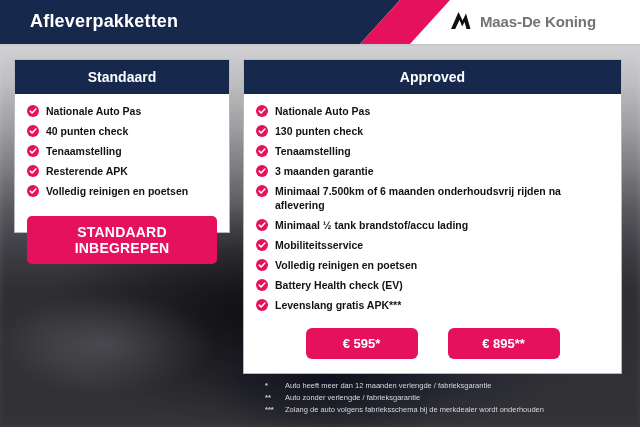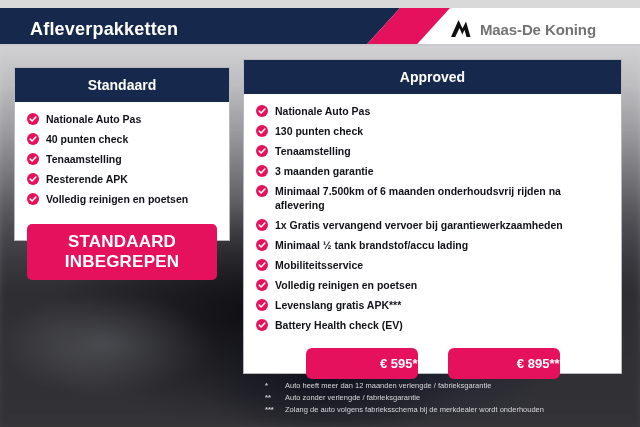--- a/index.html
+++ b/index.html
@@ -33,22 +33,22 @@
       radial-gradient(ellipse 180px 95px at 330px 330px, rgba(12,14,28,0.85), rgba(0,0,0,0) 74%),
       radial-gradient(ellipse 220px 120px at 420px 290px, rgba(18,22,48,0.80), rgba(0,0,0,0) 76%),
       radial-gradient(ellipse 260px 140px at 250px 270px, rgba(8,8,12,0.80), rgba(0,0,0,0) 78%),
       linear-gradient(180deg, rgba(200,200,204,0.10) 0%, rgba(60,60,66,0.25) 34%, rgba(26,26,32,0.55) 64%, rgba(40,40,44,0.45) 100%);
     filter: blur(3px);
   }
 
   
   #header {
     position: absolute;
-    left: 0; top: 8px;
-    width: 640px; height: 36px;
+    left: 0; top: 0;
+    width: 640px; height: 44px;
     background: #ffffff;
     overflow: hidden;
   }
   #header-navy {
     position: absolute;
     left: 0; top: 0;
     width: 400px; height: 44px;
     background: #16284b;
     clip-path: polygon(0 0, 400px 0, 360px 44px, 0 44px);
   }
@@ -88,21 +88,21 @@
     width: 640px; height: 2px;
     background: #c9c9cc;
   }
 
   
   .card {
     position: absolute;
     background: #ffffff;
     border: 1px solid #b9b9bd;
   }
-  #card-standaard { left: 14px; top: 67px; width: 216px; height: 174px; }
+  #card-standaard { left: 14px; top: 59px; width: 216px; height: 174px; }
   #card-approved  { left: 243px; top: 59px; width: 379px; height: 315px; }
 
   .card-head {
     background: #16284b;
     height: 34px;
     display: flex;
     align-items: center;
     justify-content: center;
   }
   .card-head-title {
@@ -138,21 +138,21 @@
     padding: 12px 12px 0 12px;
     display: flex;
     justify-content: center;
   }
   #standaard-cta {
     background: #e6115c;
     color: #ffffff;
     border: none;
     border-radius: 5px;
     font-family: "Liberation Sans", sans-serif;
-    font-size: 17px;
+    font-size: 14px;
     font-weight: bold;
     letter-spacing: 0.2px;
     padding: 8px 10px;
     width: 100%;
     cursor: pointer;
   }
 
   
   #price-row {
     display: flex;
@@ -163,21 +163,21 @@
   .price-btn {
     background: #e6115c;
     color: #ffffff;
     border: none;
     border-radius: 6px;
     font-family: "Liberation Sans", sans-serif;
     font-size: 13px;
     font-weight: bold;
     padding: 8px 0;
     width: 112px;
-    text-align: right;
+    text-align: center;
     cursor: pointer;
   }
 
   
   #footnotes {
     position: absolute;
     left: 265px; top: 381px;
     width: 360px;
   }
   .footnote-row {
@@ -307,27 +307,20 @@
             <circle cx="8" cy="8" r="8" fill="#e6115c"></circle>
             <path d="M4.3 8.2 L6.8 10.7 L11.8 5.3" stroke="#ffffff" stroke-width="2" fill="none" stroke-linecap="round" stroke-linejoin="round"></path>
           </svg>
           <span class="feature-text">Minimaal 7.500km of 6 maanden onderhoudsvrij rijden na aflevering</span>
         </li>
         <li class="feature-item">
           <svg class="check-badge" viewBox="0 0 16 16">
             <circle cx="8" cy="8" r="8" fill="#e6115c"></circle>
             <path d="M4.3 8.2 L6.8 10.7 L11.8 5.3" stroke="#ffffff" stroke-width="2" fill="none" stroke-linecap="round" stroke-linejoin="round"></path>
           </svg>
-          <span class="feature-text">1x Gratis vervangend vervoer bij garantiewerkzaamheden</span>
-        </li>
-        <li class="feature-item">
-          <svg class="check-badge" viewBox="0 0 16 16">
-            <circle cx="8" cy="8" r="8" fill="#e6115c"></circle>
-            <path d="M4.3 8.2 L6.8 10.7 L11.8 5.3" stroke="#ffffff" stroke-width="2" fill="none" stroke-linecap="round" stroke-linejoin="round"></path>
-          </svg>
           <span class="feature-text">Minimaal ½ tank brandstof/accu lading</span>
         </li>
         <li class="feature-item">
           <svg class="check-badge" viewBox="0 0 16 16">
             <circle cx="8" cy="8" r="8" fill="#e6115c"></circle>
             <path d="M4.3 8.2 L6.8 10.7 L11.8 5.3" stroke="#ffffff" stroke-width="2" fill="none" stroke-linecap="round" stroke-linejoin="round"></path>
           </svg>
           <span class="feature-text">Mobiliteitsservice</span>
         </li>
         <li class="feature-item">
@@ -335,28 +328,28 @@
             <circle cx="8" cy="8" r="8" fill="#e6115c"></circle>
             <path d="M4.3 8.2 L6.8 10.7 L11.8 5.3" stroke="#ffffff" stroke-width="2" fill="none" stroke-linecap="round" stroke-linejoin="round"></path>
           </svg>
           <span class="feature-text">Volledig reinigen en poetsen</span>
         </li>
         <li class="feature-item">
           <svg class="check-badge" viewBox="0 0 16 16">
             <circle cx="8" cy="8" r="8" fill="#e6115c"></circle>
             <path d="M4.3 8.2 L6.8 10.7 L11.8 5.3" stroke="#ffffff" stroke-width="2" fill="none" stroke-linecap="round" stroke-linejoin="round"></path>
           </svg>
+          <span class="feature-text">Battery Health check (EV)</span>
+        </li>
+        <li class="feature-item">
+          <svg class="check-badge" viewBox="0 0 16 16">
+            <circle cx="8" cy="8" r="8" fill="#e6115c"></circle>
+            <path d="M4.3 8.2 L6.8 10.7 L11.8 5.3" stroke="#ffffff" stroke-width="2" fill="none" stroke-linecap="round" stroke-linejoin="round"></path>
+          </svg>
           <span class="feature-text">Levenslang gratis APK***</span>
-        </li>
-        <li class="feature-item">
-          <svg class="check-badge" viewBox="0 0 16 16">
-            <circle cx="8" cy="8" r="8" fill="#e6115c"></circle>
-            <path d="M4.3 8.2 L6.8 10.7 L11.8 5.3" stroke="#ffffff" stroke-width="2" fill="none" stroke-linecap="round" stroke-linejoin="round"></path>
-          </svg>
-          <span class="feature-text">Battery Health check (EV)</span>
         </li>
       </ul>
       <div id="price-row">
         <button class="price-btn">€ 595*</button>
         <button class="price-btn">€ 895**</button>
       </div>
     </div>
   </div>
 
   <div id="footnotes">

